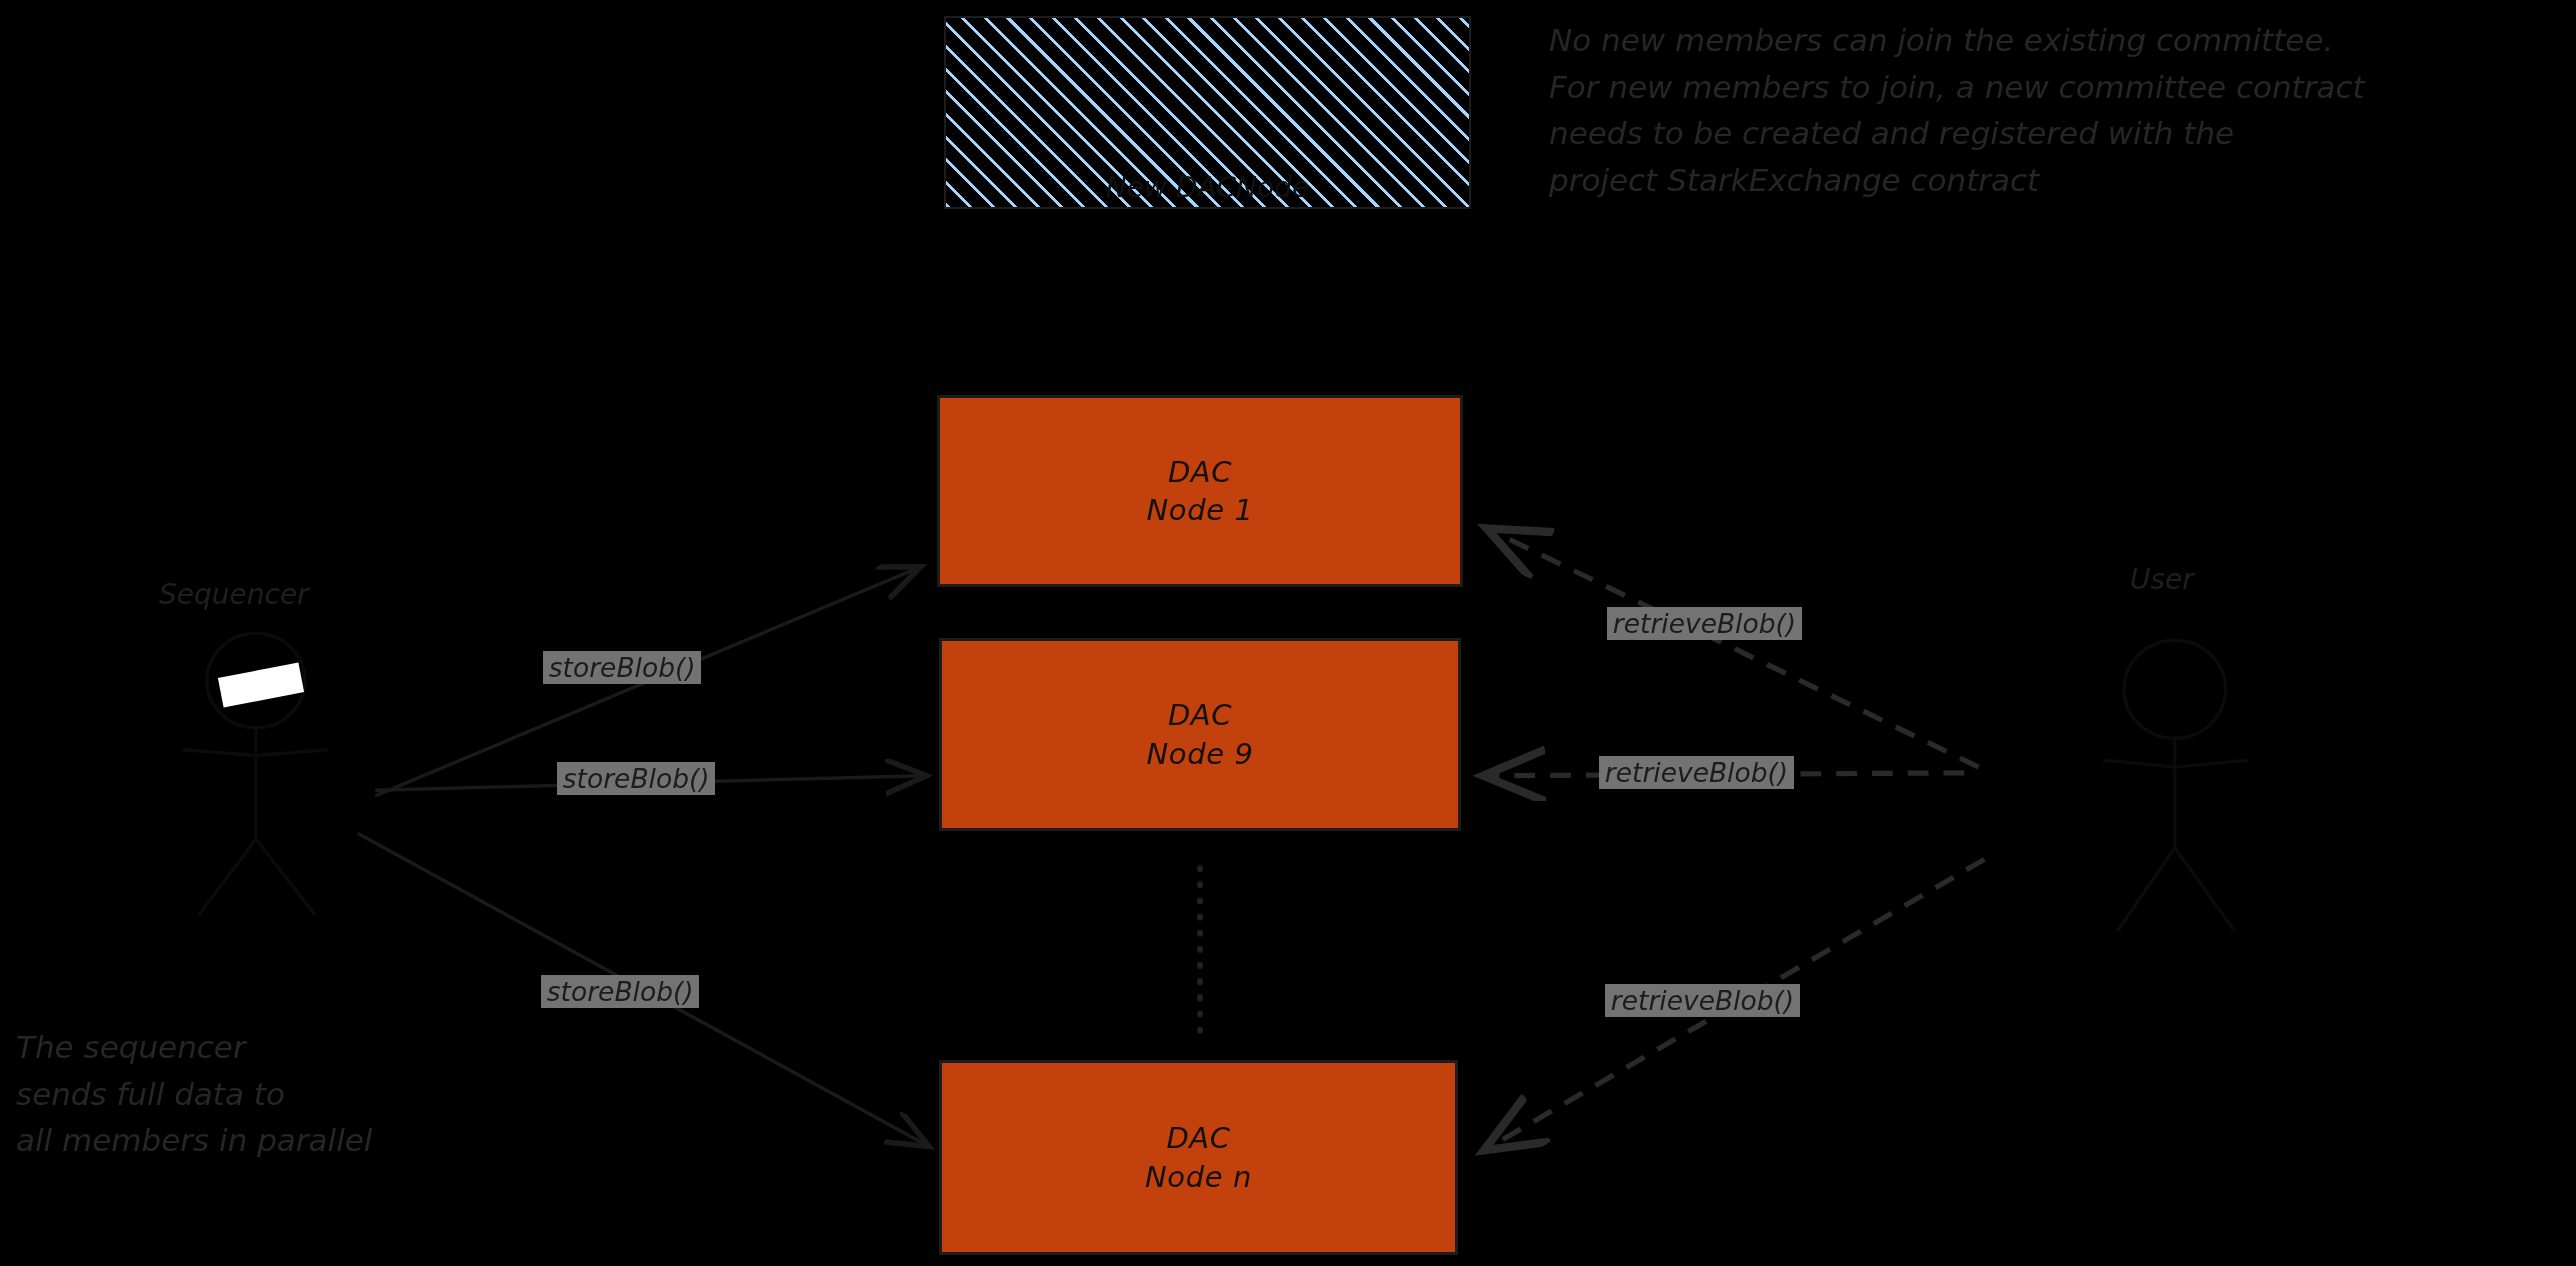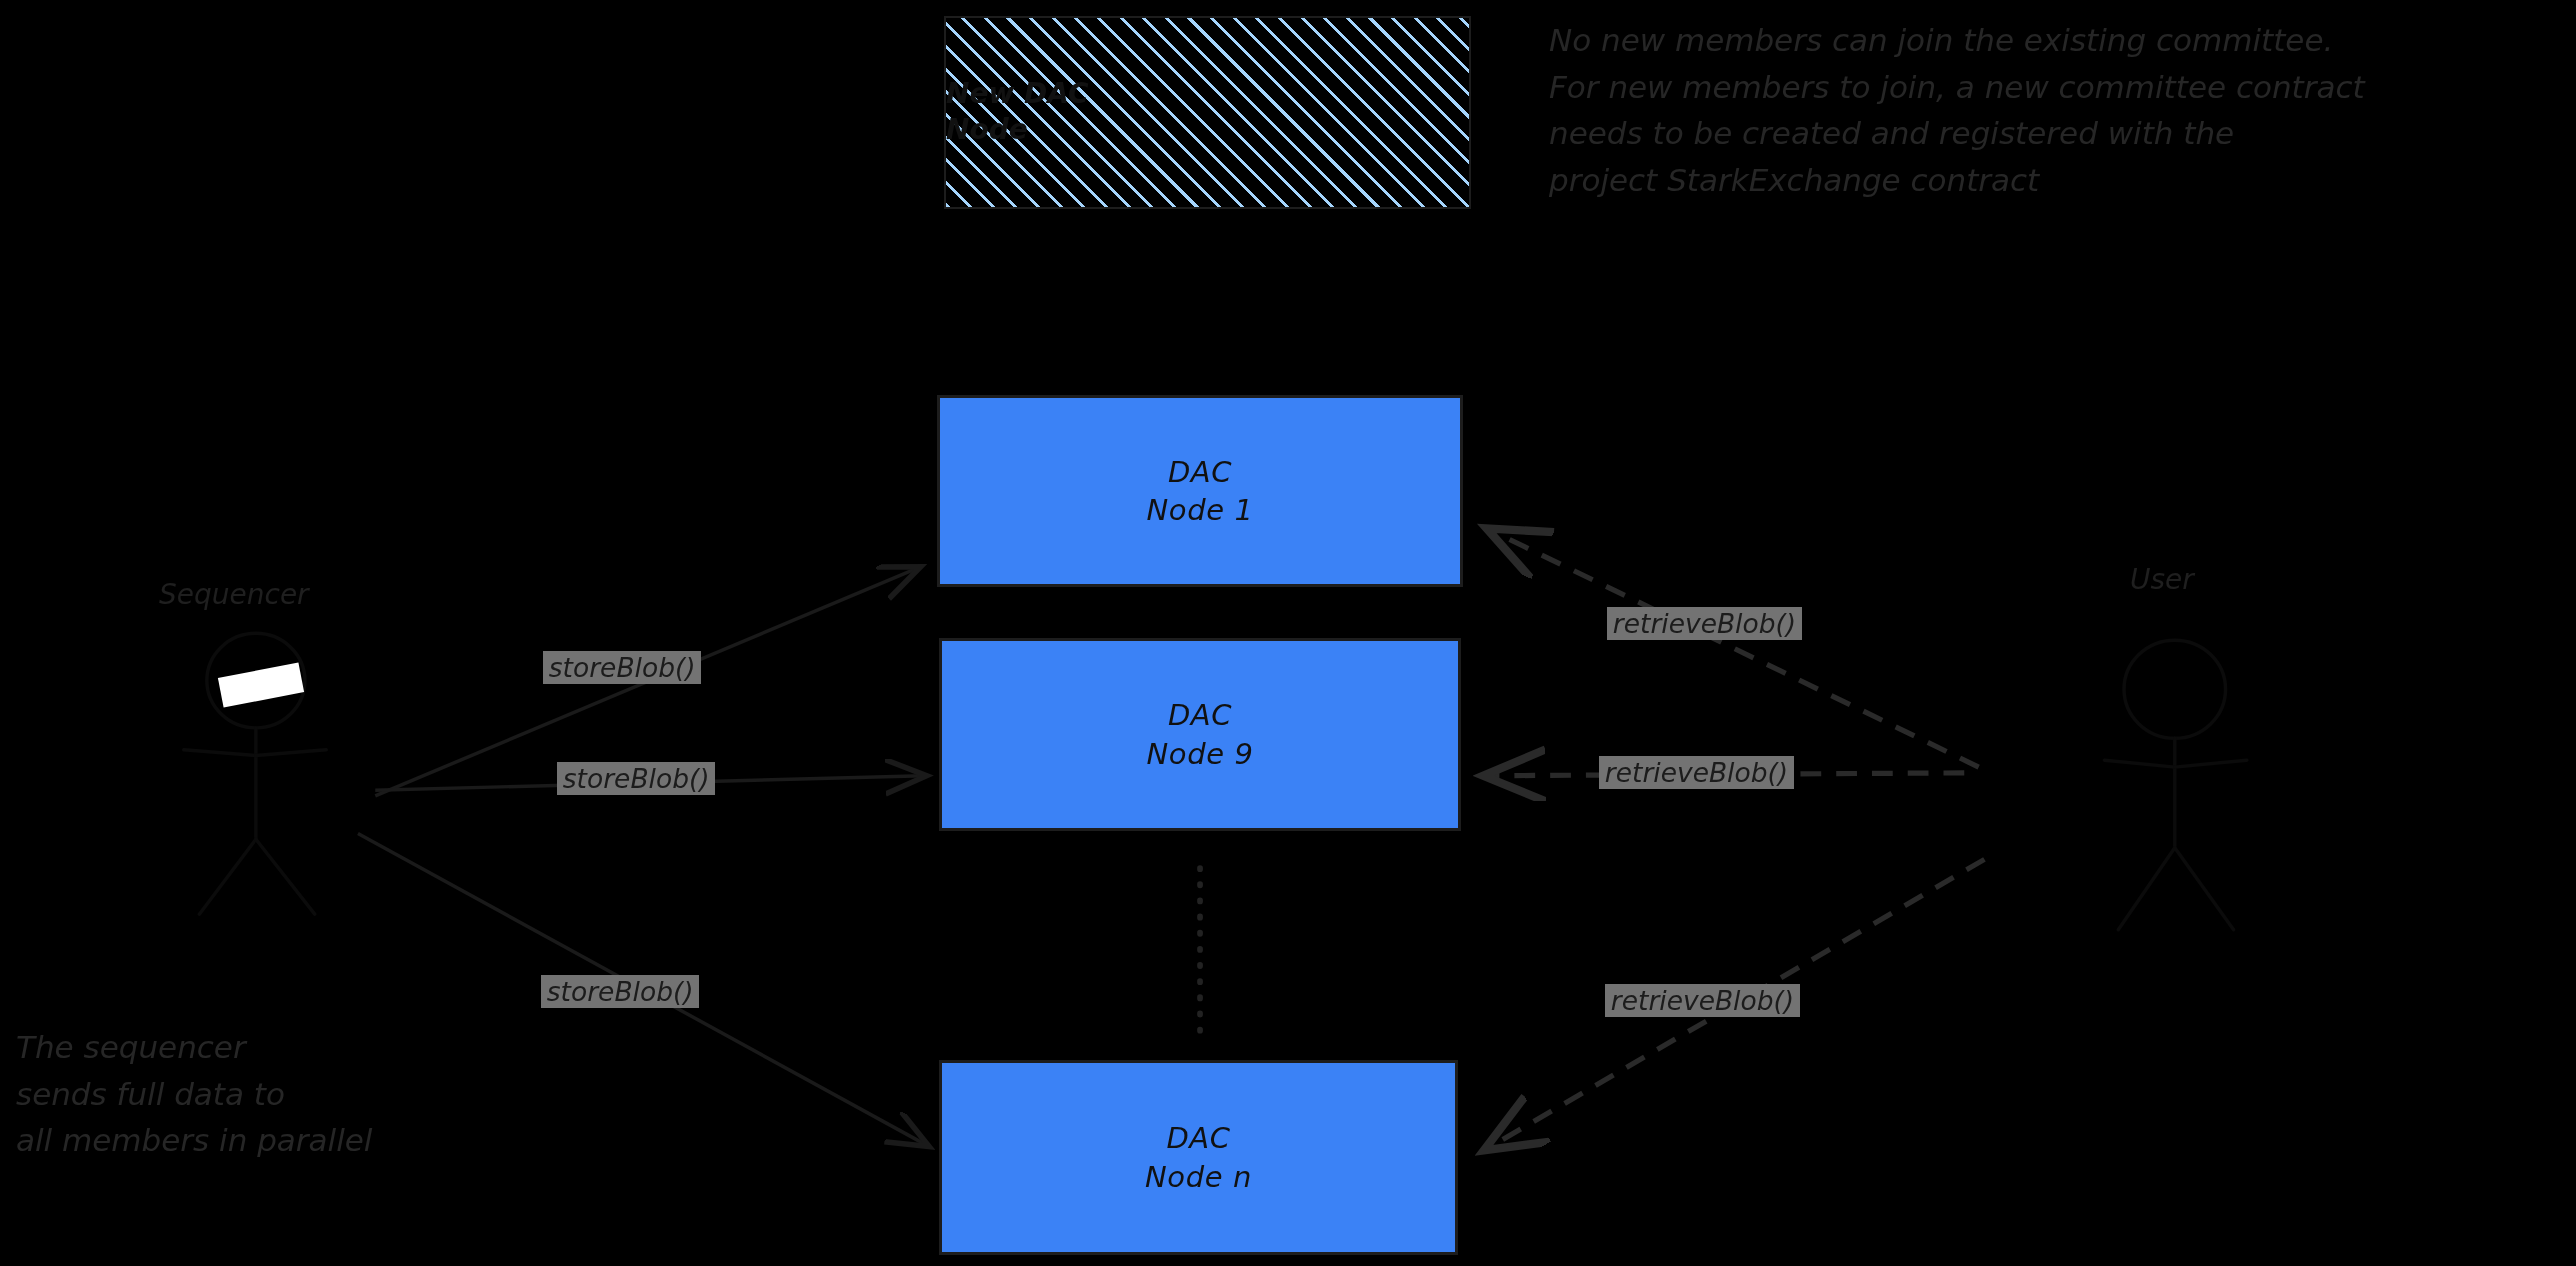--- a/index.html
+++ b/index.html
@@ -21,21 +21,21 @@
   #svg-layer {
     position: absolute;
     left: 0;
     top: 0;
     width: 2576px;
     height: 1266px;
   }
   
   .node-box {
     position: absolute;
-    background: #3b82f6;
+    background: #c2410c;
     border: 3.5px solid #1d1d1d;
     box-sizing: border-box;
     display: flex;
     flex-direction: column;
     align-items: center;
     justify-content: center;
     color: #111111;
   }
   .node-line {
     font-size: 29px;
@@ -43,31 +43,30 @@
     letter-spacing: 0.6px;
     font-style: italic;
     font-family: "DejaVu Sans", sans-serif;
   }
   
   .hatch-box {
     position: absolute;
     border: 2.9px solid #1d1d1d;
     box-sizing: border-box;
     display: flex;
-    flex-direction: column;
-    align-items: flex-start;
+    flex-direction: row;
+    align-items: flex-end;
     justify-content: center;
     background-color: #000000;
     background-image: repeating-linear-gradient(
         45deg,
         #a5d5fd 0px,
         #a5d5fd 2.9px,
         rgba(0,0,0,0) 2.9px,
         rgba(0,0,0,0) 16px);
-    font-weight: bold;
   }
   .hatch-line {
     font-size: 28px;
     line-height: 1.3;
     font-style: italic;
     color: #111111;
     font-family: "DejaVu Sans", sans-serif;
     position: relative;
     z-index: 2;
   }

